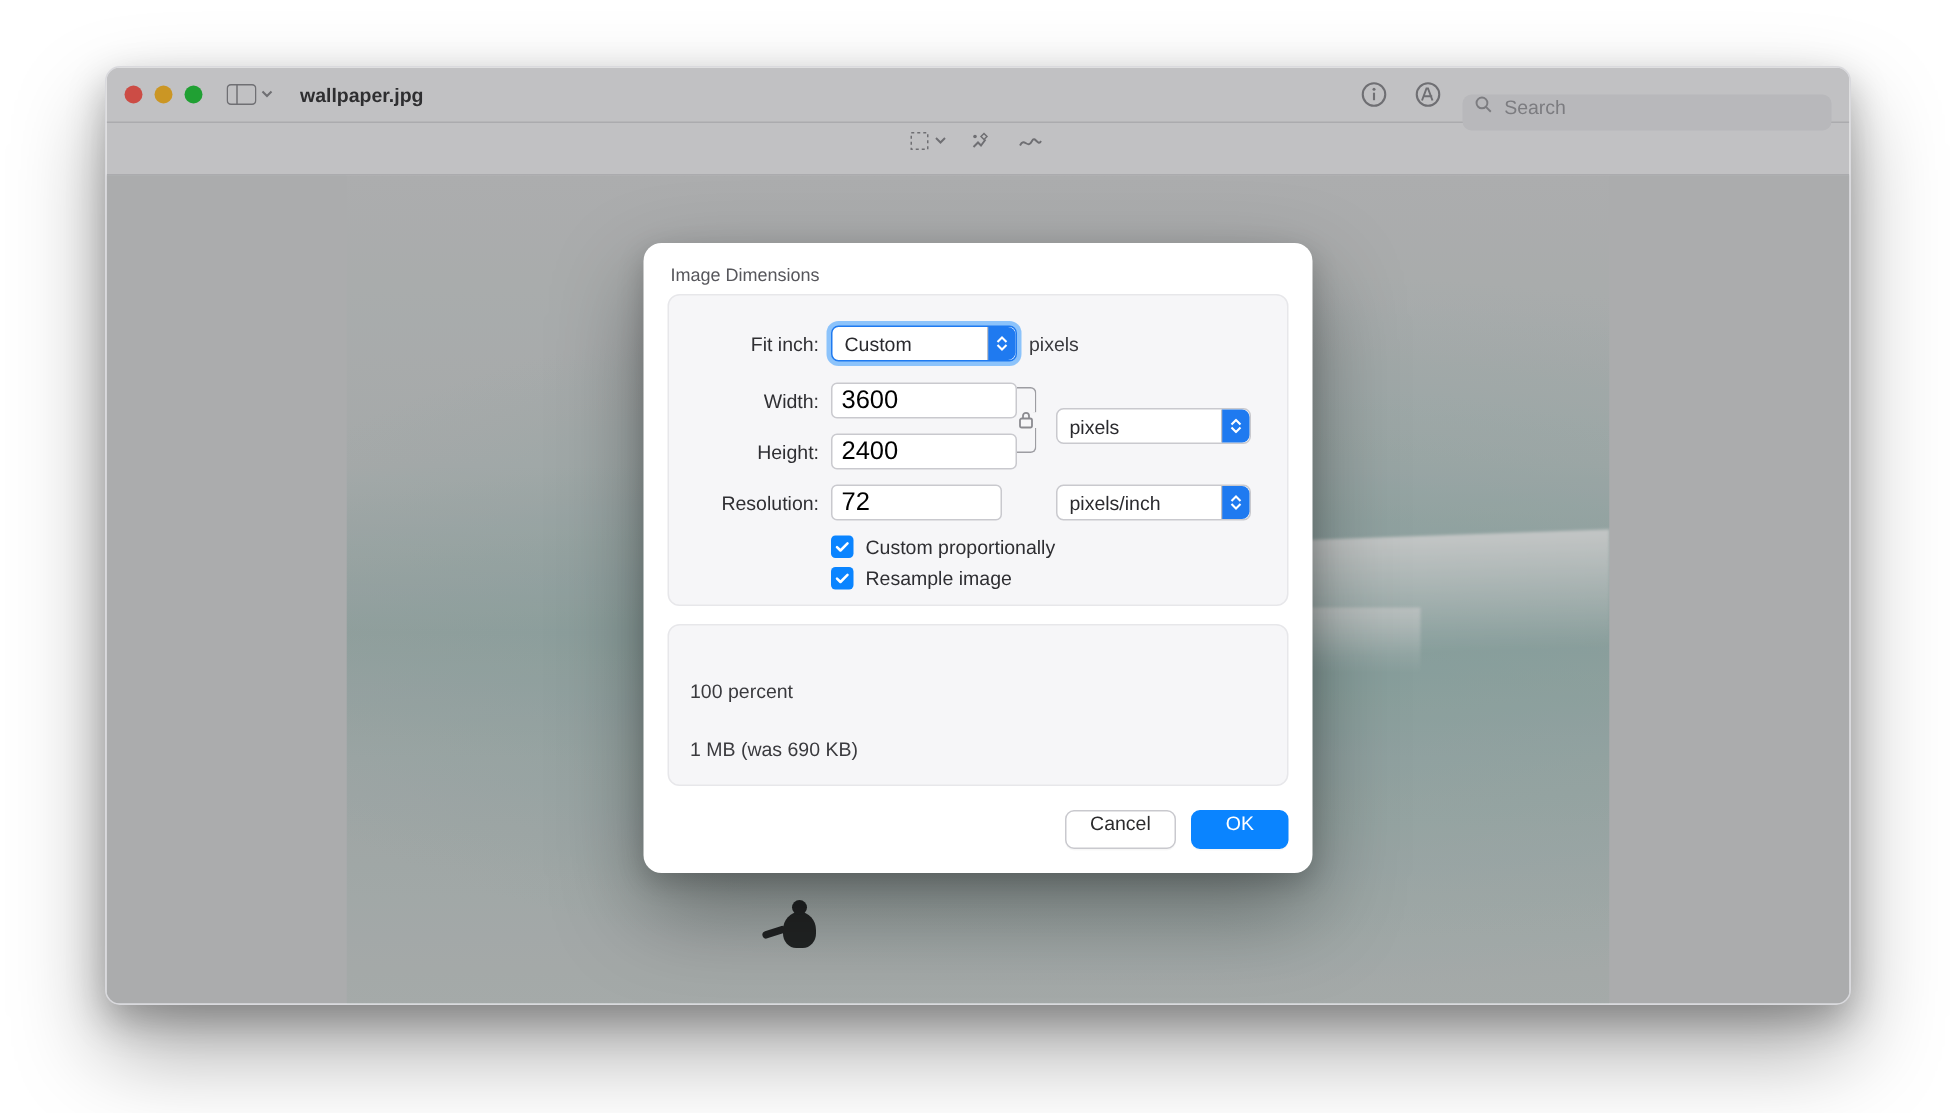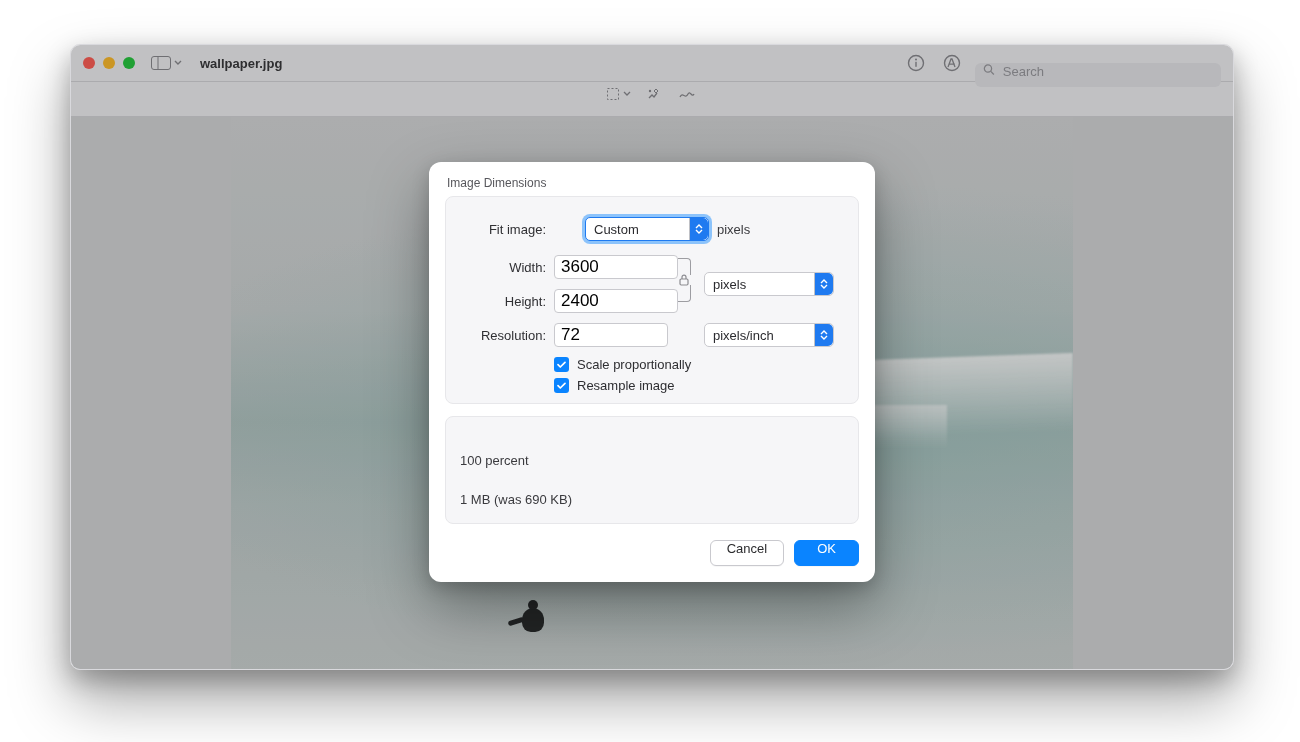--- a/index.html
+++ b/index.html
@@ -91,21 +91,21 @@
   input.text{
     height:22px;width:100px;border:1px solid var(--field-border);border-radius:4px;padding:0 6px;font-size:17px;background:#fff;outline:none;
   }
   .select{
     height:22px;border:1px solid var(--field-border);border-radius:5px;background:#fff;display:flex;align-items:center;padding-left:8px;font-size:13px;color:#2a2a2e;position:relative;
   }
   .select .arrows{
     position:absolute;right:0;top:0;bottom:0;width:18px;border-left:1px solid #bfc0c5;border-radius:0 5px 5px 0;background:#1f7af0;display:flex;flex-direction:column;align-items:center;justify-content:center;color:#fff;
   }
   .select .arrows svg{display:block;}
-  .select.focus{box-shadow:0 0 0 3px rgba(10,132,255,0.45);border-color:#1f7af0;margin-left:31px;}
+  .select.focus{box-shadow:0 0 0 3px rgba(10,132,255,0.45);border-color:#1f7af0;}
   .select.fit{width:114px;}
   .select.unit{width:120px;}
   .after{color:#3a3a3e;}
   .dims-block{display:grid;grid-template-columns:88px 110px 24px 130px;grid-template-rows:auto auto;column-gap:8px;row-gap:10px;align-items:center;margin-top:14px;}
   .dims-block .lbl{grid-column:1;width:auto;}
   .dims-block input.text{grid-column:2;width:100%;}
   .link-col{grid-column:3;grid-row:1 / span 2;justify-self:center;display:flex;flex-direction:column;align-items:center;position:relative;height:52px;}
   .bracket-top,.bracket-bot{width:12px;height:16px;border:1.5px solid #9d9da2;border-left:none;}
   .bracket-top{border-bottom:none;border-top-right-radius:4px;}
   .bracket-bot{border-top:none;border-bottom-right-radius:4px;}
@@ -291,21 +291,21 @@
       <div class="side-gutter"></div>
     </div>
 
     <div class="modal-scrim"></div>
 
     <div class="dialog">
       <div class="section-h">Image Dimensions</div>
       <div class="section">
 
         <div class="row first">
-          <div class="lbl">Fit image:</div>
+          <div class="lbl">Fit inch:</div>
           <div class="select fit focus">
             <span>Custom</span>
             <div class="arrows">
               <svg width="8" height="5" viewBox="0 0 8 5">
                   <path d="M1 4l3-3 3 3" fill="none" stroke="#fff" stroke-width="1.4"></path>
                 </svg>
               <svg width="8" height="5" viewBox="0 0 8 5">
                   <path d="M1 1l3 3 3-3" fill="none" stroke="#fff" stroke-width="1.4"></path>
                 </svg>
             </div>
@@ -358,21 +358,21 @@
           </div>
         </div>
 
         <div class="opts">
           <label class="chk">
             <span class="cbox">
               <svg width="11" height="11" viewBox="0 0 11 11">
                   <path d="M2 5.7l2.3 2.3L9 3.3" fill="none" stroke="#fff" stroke-width="1.7" stroke-linecap="round" stroke-linejoin="round"></path>
                 </svg>
             </span>
-            <span>Scale proportionally</span>
+            <span>Custom proportionally</span>
           </label>
           <label class="chk">
             <span class="cbox">
               <svg width="11" height="11" viewBox="0 0 11 11">
                   <path d="M2 5.7l2.3 2.3L9 3.3" fill="none" stroke="#fff" stroke-width="1.7" stroke-linecap="round" stroke-linejoin="round"></path>
                 </svg>
             </span>
             <span>Resample image</span>
           </label>
         </div>

